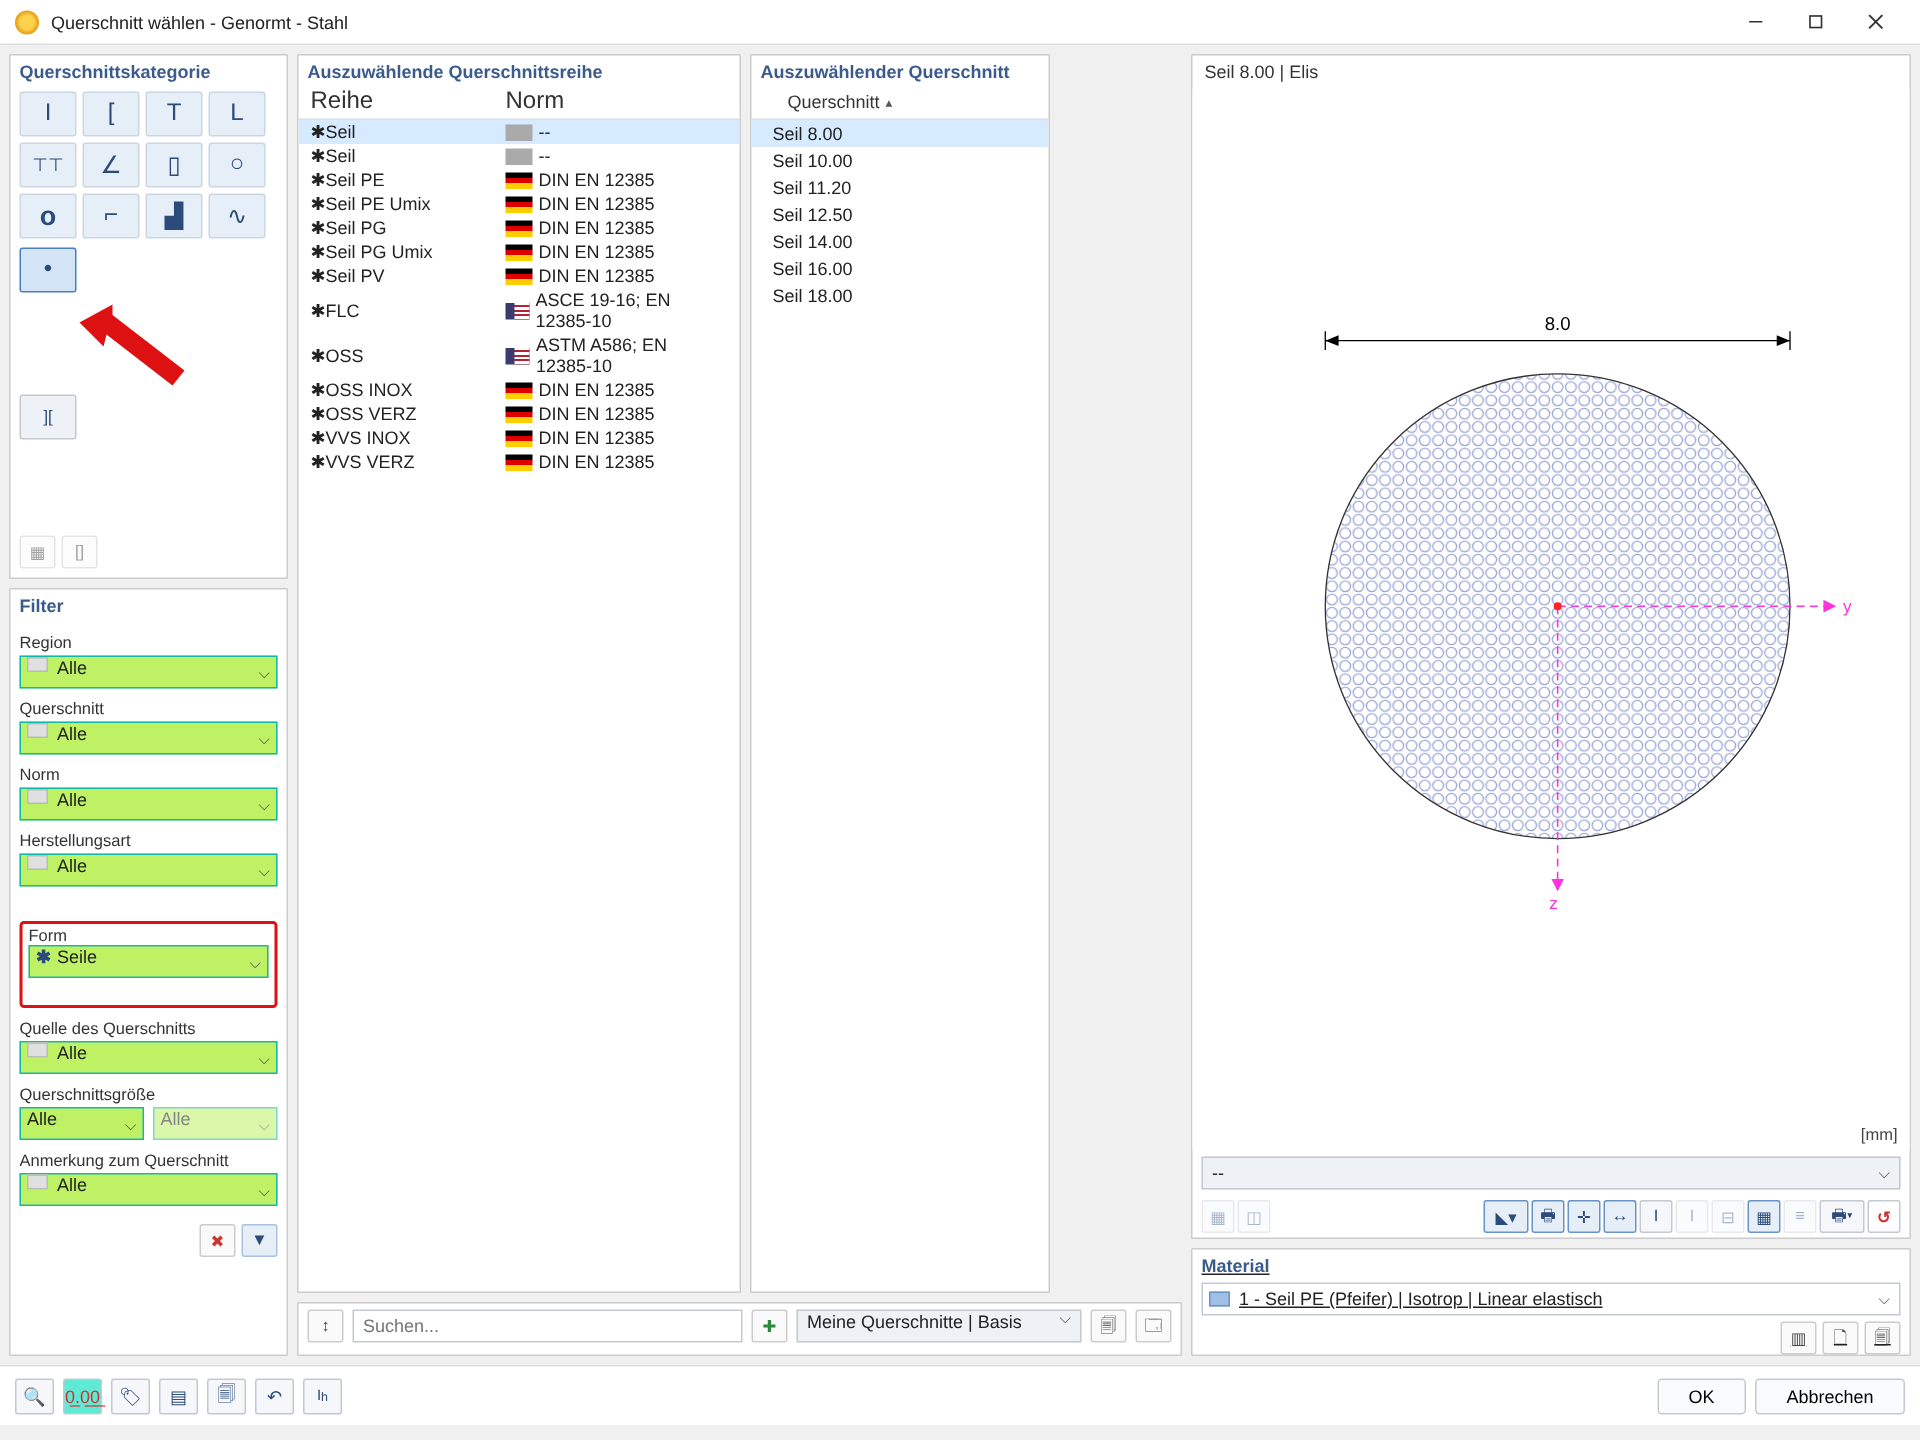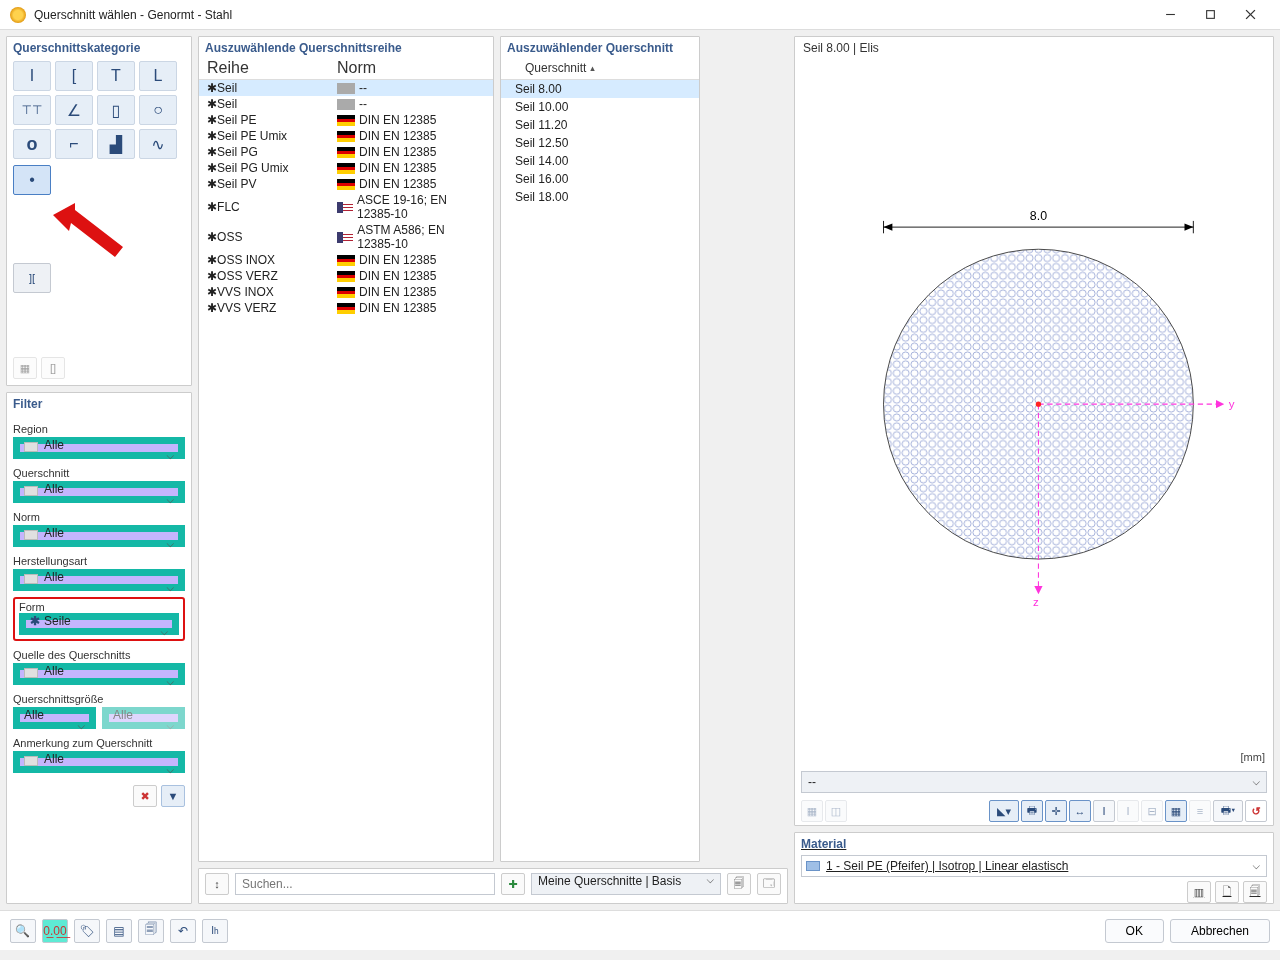--- a/index.html
+++ b/index.html
@@ -29,26 +29,26 @@
   .cat-row-last { display:flex; gap:4px; padding: 2px 6px 2px 6px; }
 
   .small-toolbar { display:flex; gap:4px; padding: 4px 6px 6px 6px; }
   .tool-btn { width: 24px; height: 22px; border: 1px solid #ccc; background: #fafafa; display:flex; align-items:center; justify-content:center; font-size: 11px; color:#444; border-radius:2px;}
   .tool-btn.disabled { opacity: .5; }
   .tool-btn.primary { background: #e6eef7; border-color:#a9c1df; color:#2b4b7a;}
 
   
   .filter-body { padding: 4px 6px 8px 6px; display:flex; flex-direction: column; gap:2px; overflow-y:auto;}
   .flabel { font-size: 11px; color:#333; margin-top: 6px; }
-  .fselect { height: 22px; background: #c4b5fd; border: 7px solid #14b8a6; font-size: 12px; display:flex; align-items:flex-end; padding: 0 4px; position: relative; }
+  .fselect { height: 22px; background: #bef264; border: 1px solid #14b8a6; font-size: 12px; display:flex; align-items:flex-start; padding: 0 4px; position: relative; }
   .fselect .swatch { width: 14px; height: 10px; background: #e0e0e0; border: 1px solid #bbb; margin-right: 6px; display:inline-block;}
   .fselect .caret { position:absolute; right: 4px; top: 6px; font-size: 10px; color:#555;}
   .fselect.short { width: 88px; display:inline-flex; }
   .row-two { display:flex; gap:6px;}
-  .highlight-box { border: 2px solid #d11; border-radius: 3px; padding: 2px 4px 4px 4px; margin-top: 4px; }
+  .highlight-box { border: 2px solid #d11; border-radius: 3px; padding: 2px 4px 18px 4px; margin-top: 21px; }
   .fselect .star { color: #2b4b7a; font-weight:bold; margin-right:4px; }
 
   .filter-foot { display:flex; justify-content:flex-end; gap:4px; padding: 4px 6px; }
   .flag { display:inline-block; width: 18px; height:11px; margin-right:4px; vertical-align:middle; border:0;}
   .flag-de { background: linear-gradient(#000 33%, #dd0000 33% 66%, #ffce00 66%); }
   .flag-us { background:#3C3B6E; position:relative; overflow:hidden;}
   .flag-us::after{ content:""; position:absolute; left:6px; top:0; right:0; bottom:0; background: repeating-linear-gradient(#fff 0 1.5px,#b22234 1.5px 3px);}
   .flag-gray { background:#aaa; }
 
   

